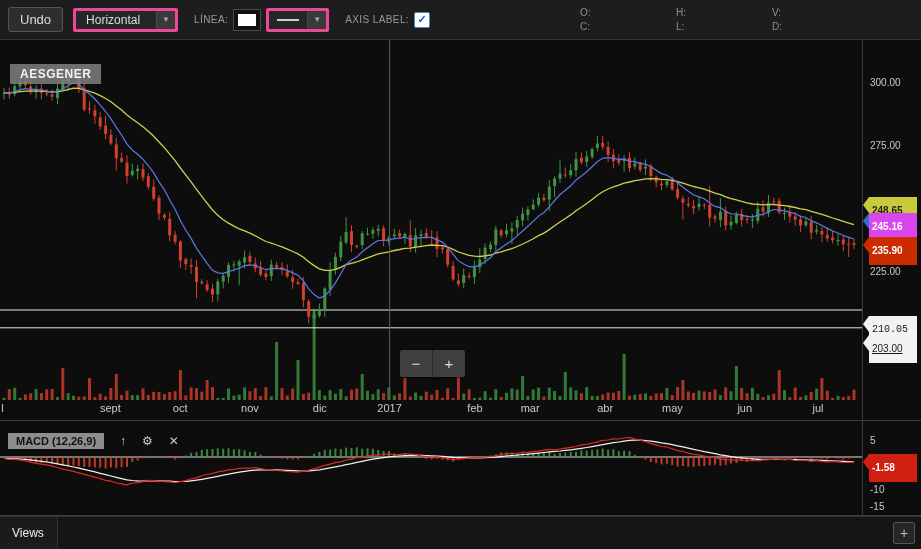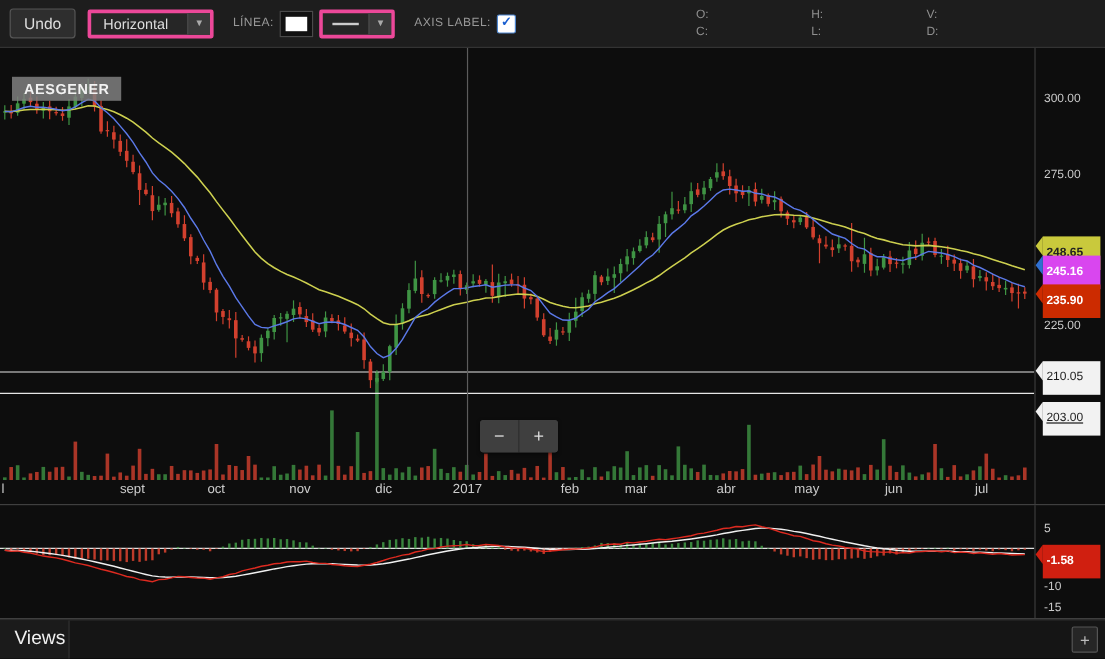--- a/index.html
+++ b/index.html
@@ -40,21 +40,21 @@
   
   .macd-panel{position:relative;height:96px;background:#0d0d0d;border-top:1px solid #3f3f3f;border-bottom:1px solid #3f3f3f;box-sizing:border-box;}
   #macd-svg{position:absolute;left:0;top:0;display:block;}
   .macd-header{position:absolute;left:8px;top:12px;display:flex;align-items:center;gap:16px;}
   .macd-badge{background:#8d8d8d;color:#111;font-size:11px;font-weight:bold;padding:2px 8px;}
   .macd-icon{color:#ccc;font-size:12px;cursor:pointer;line-height:1;}
   #macd-axis{position:absolute;left:862px;top:0;width:58px;height:94px;border-left:1px solid #3a3a3a;}
 
   
   .bottom-bar{height:33px;background:#151515;border-top:1px solid #333;display:flex;align-items:center;box-sizing:border-box;position:relative;}
-  .views-tab{width:58px;height:100%;display:flex;align-items:center;padding-left:12px;border-right:1px solid #303030;background:#1b1b1b;color:#f0f0f0;font-size:16px;box-sizing:border-box;cursor:pointer;}
+  .views-tab{width:58px;height:100%;display:flex;align-items:center;padding-left:12px;border-right:1px solid #303030;background:#1b1b1b;color:#f0f0f0;font-size:12px;box-sizing:border-box;cursor:pointer;}
   .add-btn{position:absolute;right:6px;top:50%;transform:translateY(-50%);width:22px;height:22px;background:#262626;border:1px solid #555;color:#bbb;font-size:14px;line-height:1;border-radius:2px;cursor:pointer;}
 </style>
 </head>
 <body>
 
 <div class="app">
 
   <div class="toolbar">
     <button class="btn">Undo</button>
 
@@ -613,21 +613,21 @@
         <div class="xlab" style="left: 744.768px;">jun</div>
         <div class="xlab" style="left: 818.038px;">jul</div>
       </div>
     <div id="y-axis">
         <div class="tick" style="top: 36.875px;">300.00</div>
         <div class="tick" style="top: 100px;">275.00</div>
         <div class="tick" style="top: 226.25px;">225.00</div>
         <div class="axis-badge" style="top: 157.346px; background: rgb(201, 201, 60); color: rgb(34, 34, 34);">248.65<span class="badge-arrow" style="border-right-color: rgb(201, 201, 60);"></span></div>
         <div class="axis-badge" style="top: 173.346px; background: #d946ef; color: rgb(255, 255, 255);">245.16<span class="badge-arrow" style="border-right-color: rgb(47, 111, 208);"></span></div>
         <div class="axis-badge" style="top: 196.727px; background: rgb(204, 43, 0); color: rgb(255, 255, 255);">235.90<span class="badge-arrow" style="border-right-color: rgb(204, 43, 0);"></span></div>
-        <div class="axis-badge level" style="top: 261px;">210.05<span class="badge-arrow" style="border-right-color: rgb(242, 242, 242);"></span></div>
+        <div class="axis-badge level" style="top: 276px; font-family: Liberation Mono, monospace;">210.05<span class="badge-arrow" style="border-right-color: rgb(242, 242, 242);"></span></div>
         <div class="axis-badge level" style="top: 295px; text-decoration: underline;">203.00<span class="badge-arrow" style="border-right-color: rgb(242, 242, 242);"></span></div>
       </div>
     <div class="zoom-ctrl">
       <button class="zoom-btn">−</button>
       <div class="zoom-div"></div>
       <button class="zoom-btn">+</button>
     </div>
   </div>
 
   <div class="macd-panel">
@@ -791,20 +791,26 @@
           <rect x="826.3" y="36.0" width="2" height="2.4" fill="#d2402e" opacity="0.9"></rect>
           <rect x="831.6" y="36.0" width="2" height="0.9" fill="#d2402e" opacity="0.9"></rect>
           <rect x="837.0" y="36.0" width="2" height="1.5" fill="#d2402e" opacity="0.9"></rect>
           <rect x="842.3" y="36.0" width="2" height="2.4" fill="#d2402e" opacity="0.9"></rect>
           <rect x="847.7" y="36.0" width="2" height="1.6" fill="#d2402e" opacity="0.9"></rect>
           <rect x="853.0" y="36.0" width="2" height="1.1" fill="#d2402e" opacity="0.9"></rect>
         </g>
         <path d="M4.0 37.5 L9.3 37.7 L14.7 37.7 L20.0 38.0 L25.4 38.4 L30.7 38.9 L36.1 39.6 L41.4 40.3 L46.8 41.0 L52.1 41.8 L57.5 42.8 L62.8 43.8 L68.2 44.9 L73.5 46.0 L78.8 47.1 L84.2 48.4 L89.5 49.6 L94.9 50.9 L100.2 52.3 L105.6 53.7 L110.9 55.0 L116.3 56.4 L121.6 57.7 L127.0 58.9 L132.3 59.5 L137.6 59.9 L143.0 60.1 L148.3 59.9 L153.7 59.9 L159.0 59.9 L164.4 60.1 L169.7 60.2 L175.1 60.5 L180.4 60.5 L185.8 60.3 L191.1 59.8 L196.5 59.2 L201.8 58.3 L207.1 57.3 L212.5 56.3 L217.8 55.3 L223.2 54.2 L228.5 53.1 L233.9 52.2 L239.2 51.2 L244.6 50.4 L249.9 49.7 L255.3 49.1 L260.6 48.8 L265.9 48.8 L271.3 48.7 L276.6 48.8 L282.0 49.1 L287.3 49.3 L292.7 49.6 L298.0 49.9 L303.4 50.0 L308.7 49.8 L314.1 49.4 L319.4 48.8 L324.8 47.9 L330.1 46.9 L335.4 45.9 L340.8 44.9 L346.1 43.7 L351.5 42.6 L356.8 41.3 L362.2 40.3 L367.5 39.2 L372.9 38.2 L378.2 37.3 L383.6 36.6 L388.9 35.8 L394.3 35.4 L399.6 35.0 L404.9 34.6 L410.3 34.3 L415.6 34.1 L421.0 34.3 L426.3 34.5 L431.7 34.8 L437.0 35.0 L442.4 35.4 L447.7 35.8 L453.1 36.4 L458.4 36.7 L463.7 36.9 L469.1 37.0 L474.4 36.9 L479.8 36.8 L485.1 36.7 L490.5 36.5 L495.8 36.2 L501.2 35.6 L506.5 35.0 L511.9 34.5 L517.2 34.1 L522.6 33.5 L527.9 33.1 L533.2 32.6 L538.6 32.1 L543.9 31.5 L549.3 30.9 L554.6 30.4 L560.0 30.0 L565.3 29.4 L570.7 28.8 L576.0 28.1 L581.4 27.3 L586.7 26.5 L592.1 25.6 L597.4 24.7 L602.7 23.6 L608.1 22.7 L613.4 21.7 L618.8 21.0 L624.1 20.2 L629.5 19.4 L634.8 19.1 L640.2 19.1 L645.5 19.5 L650.9 20.1 L656.2 20.8 L661.5 21.8 L666.9 22.6 L672.2 23.6 L677.6 24.8 L682.9 25.9 L688.3 27.2 L693.6 28.4 L699.0 29.5 L704.3 30.7 L709.7 31.7 L715.0 32.7 L720.4 33.8 L725.7 34.7 L731.0 35.6 L736.4 36.3 L741.7 36.8 L747.1 37.5 L752.4 37.9 L757.8 38.3 L763.1 38.4 L768.5 38.4 L773.8 38.4 L779.2 38.3 L784.5 38.4 L789.8 38.3 L795.2 38.6 L800.5 38.7 L805.9 38.8 L811.2 39.1 L816.6 39.2 L821.9 39.4 L827.3 39.7 L832.6 39.8 L838.0 40.0 L843.3 40.3 L848.7 40.5 L854.0 40.7" stroke="#f0f0f0" fill="none" stroke-width="1.2"></path>
         <path d="M4.0 37.5 L9.3 38.4 L14.7 38.1 L20.0 39.2 L25.4 39.8 L30.7 41.2 L36.1 42.4 L41.4 43.2 L46.8 43.9 L52.1 45.1 L57.5 46.5 L62.8 48.1 L68.2 49.1 L73.5 50.3 L78.8 51.8 L84.2 53.4 L89.5 54.6 L94.9 56.1 L100.2 57.6 L105.6 59.4 L110.9 60.2 L116.3 62.0 L121.6 62.8 L127.0 63.8 L132.3 62.0 L137.6 61.7 L143.0 60.6 L148.3 59.3 L153.7 59.7 L159.0 60.2 L164.4 60.6 L169.7 60.8 L175.1 61.7 L180.4 60.6 L185.8 59.6 L191.1 57.8 L196.5 56.8 L201.8 54.7 L207.1 53.5 L212.5 52.3 L217.8 50.9 L223.2 50.1 L228.5 48.8 L233.9 48.4 L239.2 47.3 L244.6 47.0 L249.9 47.1 L255.3 46.6 L260.6 47.7 L265.9 48.5 L271.3 48.5 L276.6 49.4 L282.0 49.9 L287.3 50.5 L292.7 50.9 L298.0 51.1 L303.4 50.1 L308.7 49.2 L314.1 47.7 L319.4 46.1 L324.8 44.3 L330.1 43.1 L335.4 41.6 L340.8 40.9 L346.1 39.0 L351.5 38.1 L356.8 36.5 L362.2 36.2 L367.5 34.9 L372.9 34.1 L378.2 33.8 L383.6 33.5 L388.9 32.8 L394.3 33.7 L399.6 33.6 L404.9 32.7 L410.3 33.1 L415.6 33.6 L421.0 34.8 L426.3 35.5 L431.7 36.0 L437.0 35.9 L442.4 36.7 L447.7 37.5 L453.1 38.7 L458.4 38.2 L463.7 37.7 L469.1 37.1 L474.4 36.7 L479.8 36.5 L485.1 36.2 L490.5 35.7 L495.8 34.9 L501.2 33.3 L506.5 32.8 L511.9 32.3 L517.2 32.5 L522.6 31.0 L527.9 31.4 L533.2 30.7 L538.6 30.1 L543.9 29.1 L549.3 28.4 L554.6 28.8 L560.0 28.0 L565.3 27.2 L570.7 26.3 L576.0 25.5 L581.4 23.9 L586.7 23.3 L592.1 22.0 L597.4 20.9 L602.7 19.4 L608.1 19.0 L613.4 17.8 L618.8 18.0 L624.1 17.0 L629.5 16.4 L634.8 18.0 L640.2 19.1 L645.5 20.7 L650.9 22.6 L656.2 23.9 L661.5 25.5 L666.9 26.0 L672.2 27.7 L677.6 29.6 L682.9 30.5 L688.3 32.1 L693.6 33.3 L699.0 34.0 L704.3 35.2 L709.7 35.9 L715.0 36.6 L720.4 38.1 L725.7 38.7 L731.0 38.9 L736.4 39.3 L741.7 38.9 L747.1 40.0 L752.4 39.5 L757.8 39.8 L763.1 38.8 L768.5 38.6 L773.8 38.2 L779.2 38.2 L784.5 38.8 L789.8 38.1 L795.2 39.5 L800.5 39.0 L805.9 39.3 L811.2 40.3 L816.6 39.7 L821.9 40.3 L827.3 40.9 L832.6 40.3 L838.0 40.8 L843.3 41.5 L848.7 41.3 L854.0 41.2" stroke="#dd2a20" fill="none" stroke-width="1.2"></path>
       </svg>
+    <div class="macd-header">
+      <div class="macd-badge">MACD (12,26,9)</div>
+      <span class="macd-icon">↑</span>
+      <span class="macd-icon">⚙</span>
+      <span class="macd-icon">✕</span>
+    </div>
     <div id="macd-axis">
         <div class="tick" style="top: 13.5px;">5</div>
         <div class="tick" style="top: 46.5px;">-5</div>
         <div class="tick" style="top: 63px;">-10</div>
         <div class="tick" style="top: 79.5px;">-15</div>
         <div class="axis-badge" style="top: 33.214px; background: rgb(208, 31, 16); color: rgb(255, 255, 255);">-1.58<span class="badge-arrow" style="border-right-color: rgb(208, 31, 16);"></span></div>
       </div>
   </div>
 
   <div class="bottom-bar">

